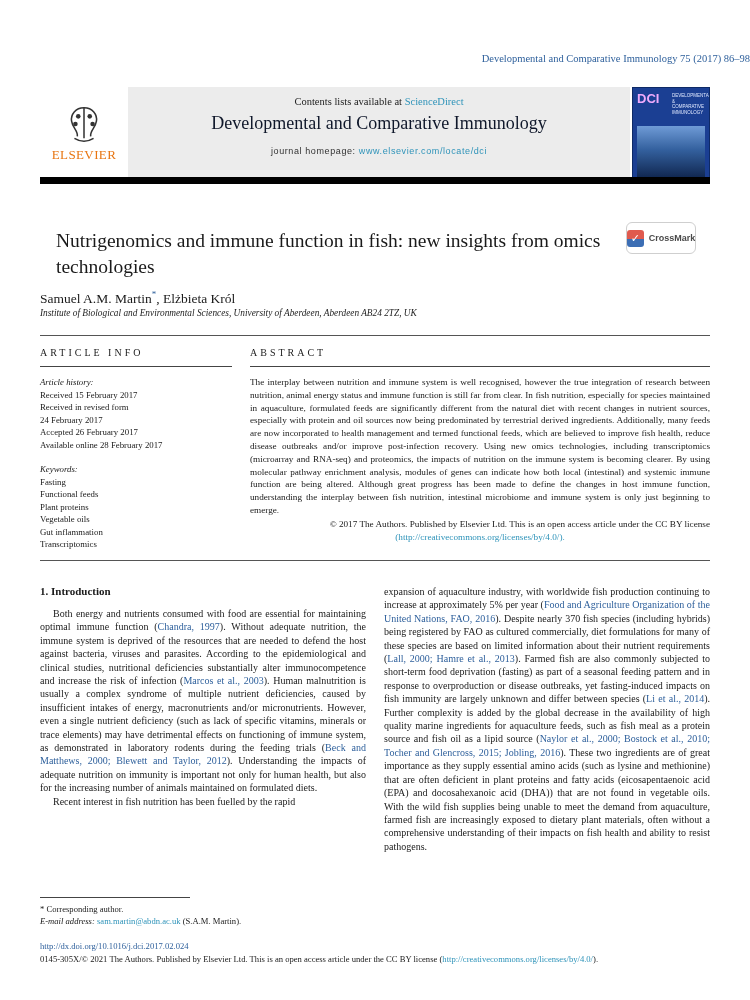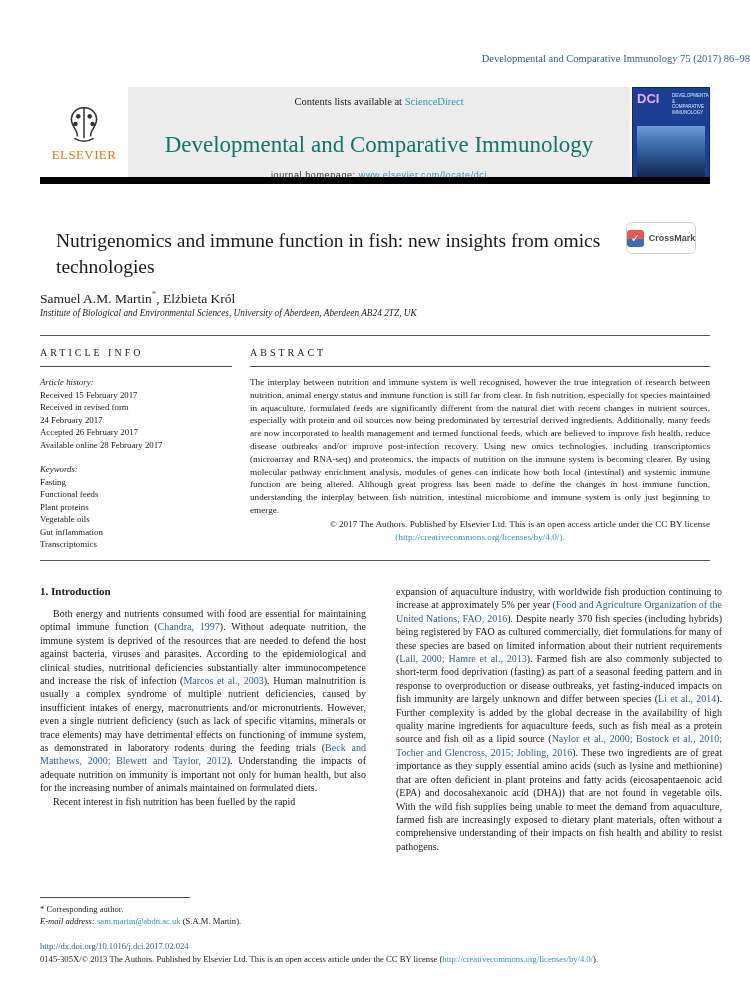--- a/index.html
+++ b/index.html
@@ -21,21 +21,21 @@
   .logo-box {
     position:absolute; left:0; top:0; width:88px; height:90px; background:#fff;
     display:flex; flex-direction:column; align-items:center; justify-content:center;
   }
   .elsevier-word { color:#e87511; font-size:13px; letter-spacing:0.4px; margin-top:1px; }
   .gray-box {
     position:absolute; left:88px; right:80px; top:0; height:90px;
     background:#ececec; text-align:center; box-sizing:border-box; padding-top:9px;
   }
   .contents-line { font-size:10.5px; color:#222; }
-  .journal-title-big { font-size:23px; color:#0f766e; margin-top:25px; }
+  .journal-title-big { font-size:18px; color:#0f172a; margin-top:6px; }
   .homepage-line {
     font-family:"Liberation Sans", sans-serif; font-size:9px;
     letter-spacing:0.6px; margin-top:12px; color:#333;
   }
   .cover {
     position:absolute; right:0; top:0; width:78px; height:97px;
     background:#1b3f93; overflow:hidden; border:1px solid #0e2a66; box-sizing:border-box;
   }
   .cover-abbr {
     color:#f0abfc; font-weight:bold; font-size:13px; font-family:"Liberation Sans", sans-serif;
@@ -85,21 +85,21 @@
   }
   .info-text { font-size:8.8px; line-height:12.5px; color:#1a1a1a; }
   .info-label { font-style:italic; }
   .kw-block { margin-top:12px; }
   .abs-text { font-size:9.2px; line-height:12.8px; text-align:justify; color:#1a1a1a; }
   .abs-copy { font-size:9.2px; line-height:12.8px; text-align:right; margin-top:1px; }
   .abs-license { font-size:9.2px; line-height:12.8px; text-align:center; }
 
   .section-heading { position:absolute; top:585px; left:40px; font-size:11px; font-weight:bold; }
   .col-left  { position:absolute; top:607px; left:40px;  width:326px; }
-  .col-right { position:absolute; top:585px; left:396px; width:326px; }
+  .col-right { position:absolute; top:585px; left:384px; width:326px; }
   .body-para { font-size:10px; line-height:13.4px; text-align:justify; margin:0; }
   .indent { text-indent:13px; }
 
   .footnote { position:absolute; top:897px; left:40px; width:326px; }
   .fn-rule { width:150px; border-top:1px solid #444; margin-bottom:5px; }
   .fn-line { font-size:8.6px; line-height:12px; }
 
   .footer { position:absolute; top:940px; left:40px; width:670px; }
   .ft-line { font-size:8.6px; line-height:12.5px; }
 </style>
@@ -203,17 +203,17 @@
     <div class="fn-rule"></div>
     <div class="fn-line">* Corresponding author.</div>
     <div class="fn-line">
       <span class="it">E-mail address: </span><span class="lnk-teal">sam.martin@abdn.ac.uk</span><span> (S.A.M. Martin).</span>
     </div>
   </div>
 
   <div class="footer">
     <div class="ft-line lnk-blue">http://dx.doi.org/10.1016/j.dci.2017.02.024</div>
     <div class="ft-line">
-      <span>0145-305X/© 2013 The Authors. Published by Elsevier Ltd. This is an open access article under the CC BY license (</span><span class="lnk-teal">http://creativecommons.org/licenses/by/4.0/</span><span>).</span>
+      <span>0145-305X/© 2021 The Authors. Published by Elsevier Ltd. This is an open access article under the CC BY license (</span><span class="lnk-teal">http://creativecommons.org/licenses/by/4.0/</span><span>).</span>
     </div>
   </div>
 
 </div>
 
 </body></html>

